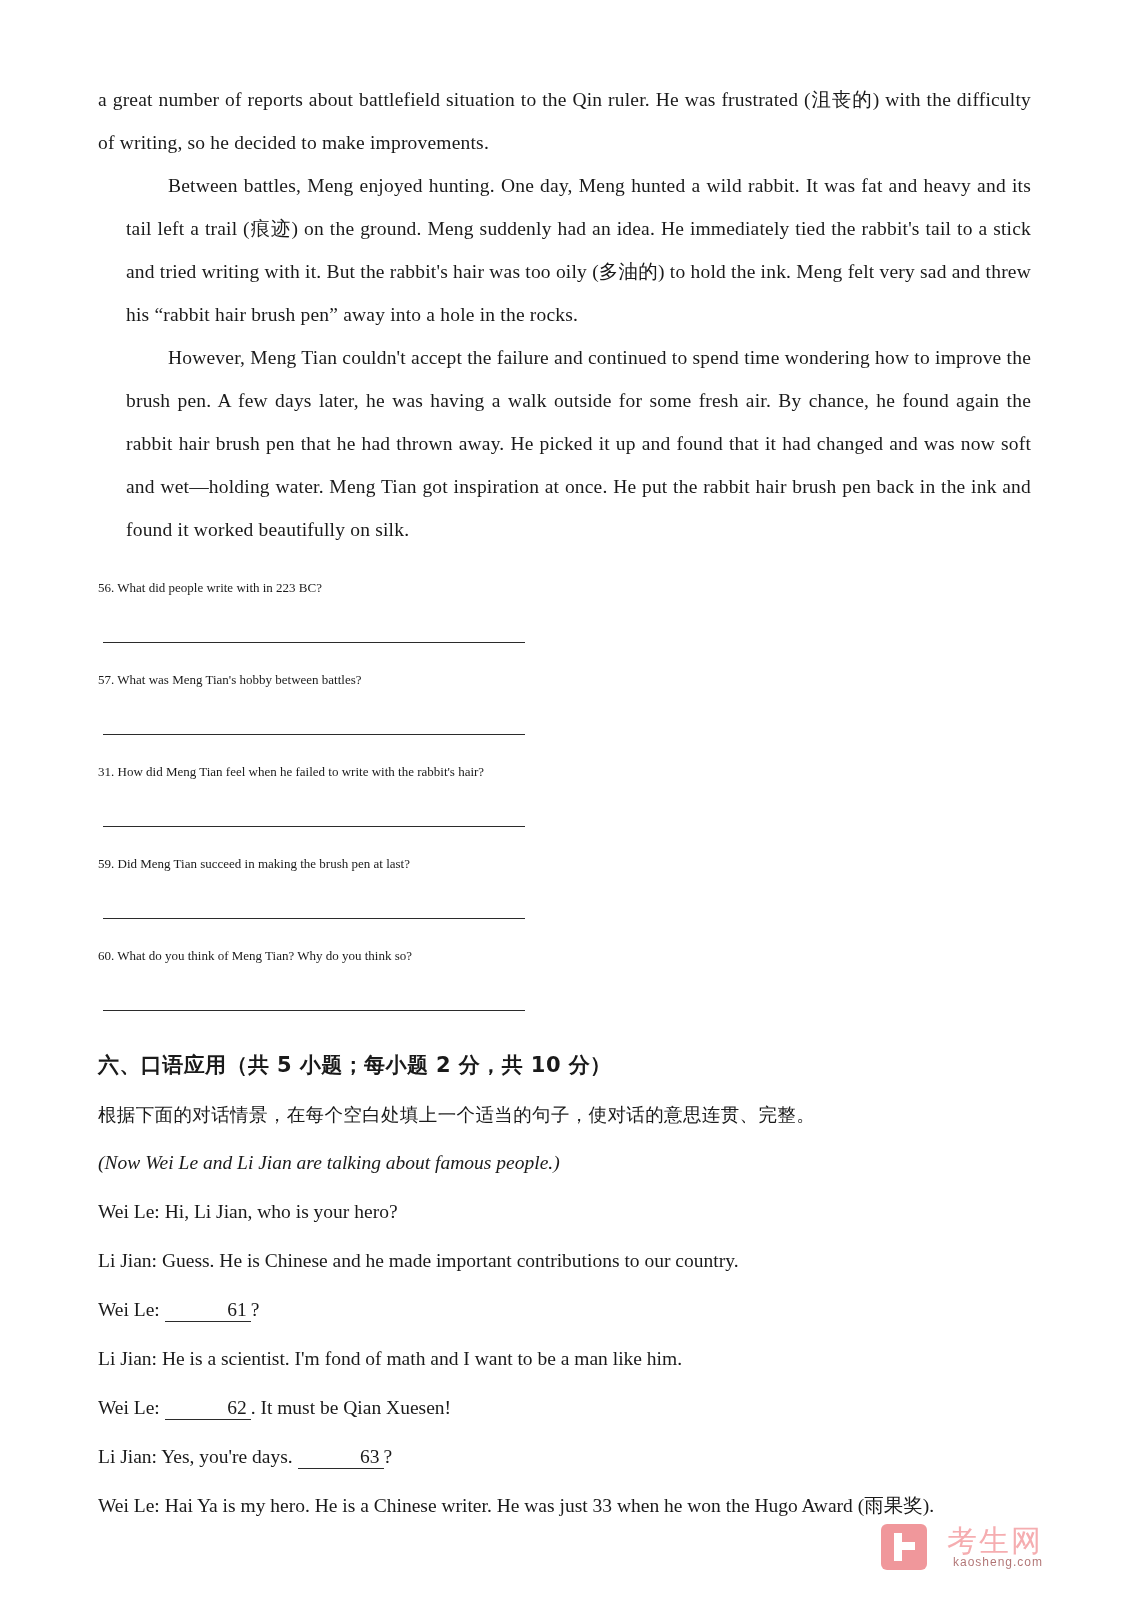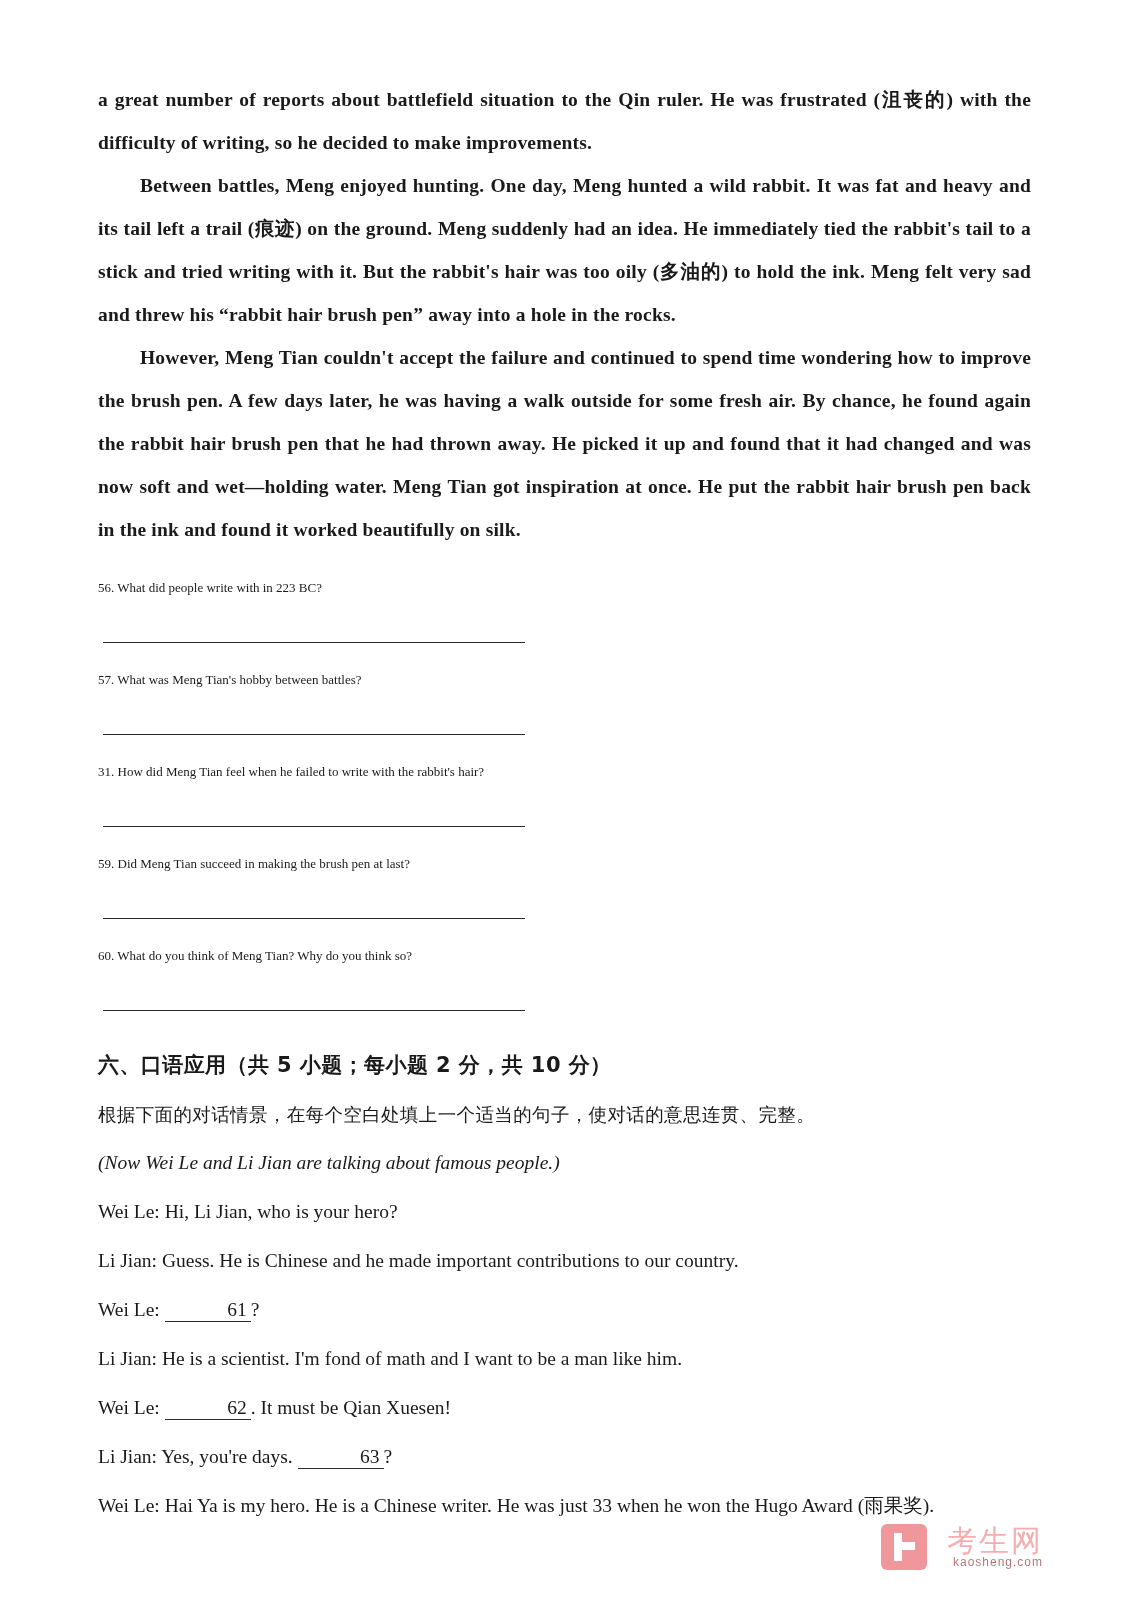--- a/index.html
+++ b/index.html
@@ -23,24 +23,24 @@
     box-sizing: border-box;
     padding: 78px 100px 0 98px;
   }
   p.para {
     font-size: 19.5px;
     line-height: 43px;
     margin: 0 0 0 0;
     text-align: justify;
     text-justify: inter-word;
     letter-spacing: 0.01em;
-    font-weight: bold;
   }
   p.indent {
     text-indent: 42px;
+    margin-left: 28px;
   }
   .q {
     font-size: 13px;
     line-height: 43px;
     margin: 0;
     padding-top: 15px;
   }
   .answer-rule {
     width: 422px;
     height: 1px;

